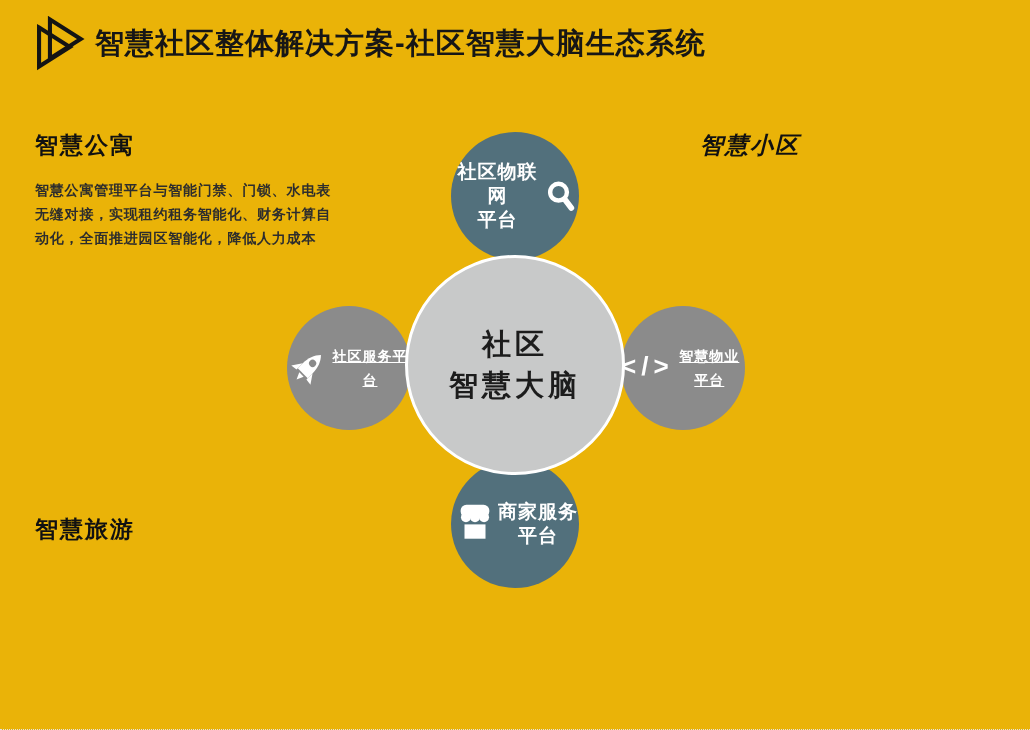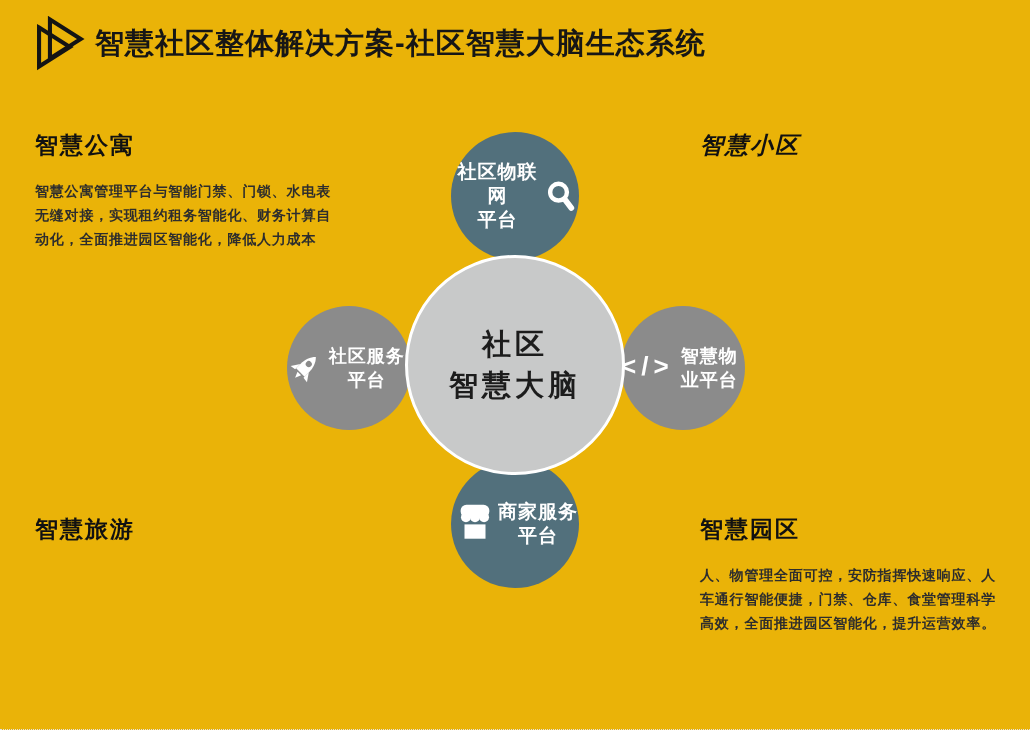--- a/index.html
+++ b/index.html
@@ -25,21 +25,21 @@
     left: 95px; top: 24px;
     font-size: 29px;
     font-weight: 800;
     letter-spacing: 1px;
     color: #161616;
     white-space: nowrap;
   }
 
   
   .block { position: absolute; width: 322px; }
-  .block.tl { left: 35px;  top: 130px; }
+  .block.tl { left: 35px;  top: 130px; font-family: Liberation Serif, serif; }
   .block.tr { left: 700px; top: 130px; font-style: italic; }
   .block.bl { left: 35px;  top: 514px; }
   .block.br { left: 700px; top: 514px; }
   .block h2 {
     font-size: 23px;
     font-weight: 800;
     letter-spacing: 2px;
     color: #111;
     margin-bottom: 18px;
   }
@@ -84,21 +84,21 @@
     color: #1c1c1c;
     white-space: pre-line;
   }
   .node-label {
     font-size: 19px;
     font-weight: 800;
     letter-spacing: 1px;
     line-height: 24px;
     white-space: pre-line;
   }
-  .node.left .node-label, .node.right .node-label { font-size: 18px; }
+  .node.left .node-label, .node.right .node-label { font-size: 14px; text-decoration: underline; }
   .code-glyph {
     font-size: 26px;
     font-weight: 800;
     letter-spacing: 5px;
     line-height: 30px;
     margin-bottom: 4px;
     color: #fff;
   }
   .icon-magnifier { width: 38px; height: 38px; margin-top: 2px; }
   .icon-rocket    { width: 46px; height: 46px; margin-bottom: 1px; }
@@ -123,26 +123,20 @@
   </section>
 
   <section class="block tr">
     <h2>智慧小区</h2>
   </section>
 
   <section class="block bl">
     <h2>智慧旅游</h2>
   </section>
 
-  <section class="block br">
-    <h2>智慧园区</h2>
-    <p>人、物管理全面可控，安防指挥快速响应、人
-车通行智能便捷，门禁、仓库、食堂管理科学
-高效，全面推进园区智能化，提升运营效率。</p>
-  </section>
 
   <div>
 
     <div class="circle node node-teal top">
       <div class="node-label">社区物联网
 平台</div>
       <svg class="icon-magnifier" viewBox="0 0 40 40" fill="none">
         <circle cx="16.5" cy="14.5" r="9.5" stroke="#ffffff" stroke-width="5"></circle>
         <line x1="23.5" y1="22.5" x2="31" y2="32.5" stroke="#ffffff" stroke-width="6.5" stroke-linecap="round"></line>
       </svg>

